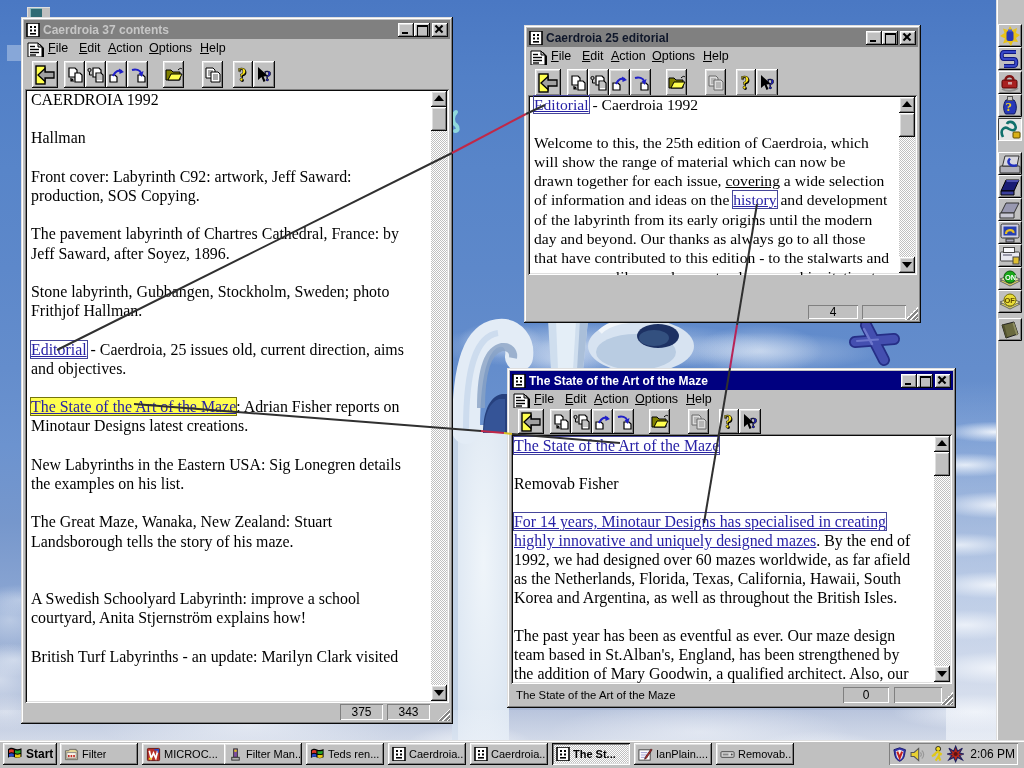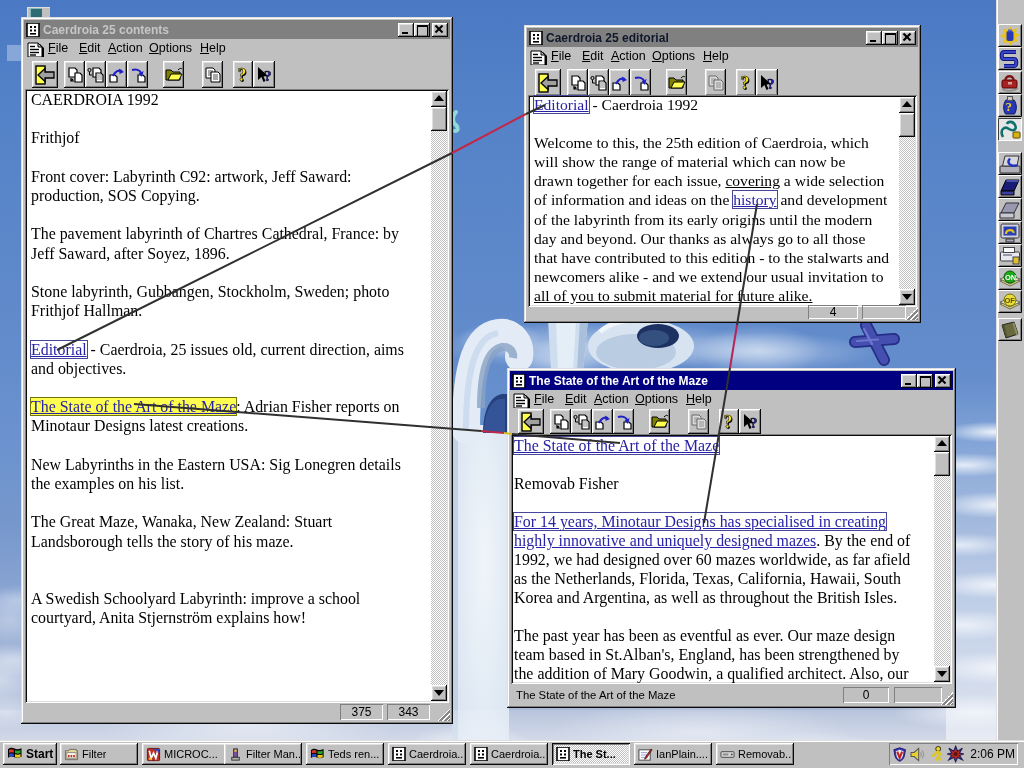--- a/index.html
+++ b/index.html
@@ -182,21 +182,21 @@
 .wb-x::before{transform:rotate(45deg)}.wb-x::after{transform:rotate(-45deg)}
 .ylnk{background:#ffff4f;outline:1px solid #74740c;color:#2822a6;text-decoration:underline}
 .thumb{position:absolute;background:#c0c0c0;box-shadow:inset -1px -1px #0a0a0a,inset 1px 1px #fff,inset -2px -2px #808080,inset 2px 2px #dfdfdf}
 </style>
 
 <div class="win" style="left:21px;top:17px;width:432px;height:707px">
   <div class="tbar" style="background:#808080">
     <svg class="ticon" viewBox="0 0 14 14">
         <use href="#i-doc"></use>
       </svg>
-    <div class="ttl" style="color:#c6c6c6">Caerdroia 25 contents</div>
+    <div class="ttl" style="color:#c6c6c6">Caerdroia 37 contents</div>
     <div class="wb wb-min"></div>
       <div class="wb wb-max"></div>
       <div class="wb wb-x" style="margin-left:2px"></div>
   </div>
   <div class="menu" style="top:22px">
     <span style="left:24px"><u>F</u>ile</span>
       <span style="left:55px"><u>E</u>dit</span>
       <span style="left:84px"><u>A</u>ction</span>
       <span style="left:125px"><u>O</u>ptions</span>
       <span style="left:176px"><u>H</u>elp</span>
@@ -248,39 +248,40 @@
     <div class="tbtn" style="left:229px;top:4px;width:22px;height:27px">
         <svg width="20" height="16" viewBox="0 0 20 16">
           <use href="#i-harr"></use>
         </svg>
       </div>
   </div>
   <div class="tarea" style="left:4px;top:72px;width:424px;height:614px">
     <div class="doc" style="left:6px;top:1px;width:408px;font-size:15.9px;line-height:19.2px">
       <p>CAERDROIA 1992</p>
         <p style="height:19.2px"></p>
-      <p>Frithjof</p>
+      <p>Hallman</p>
         <p style="height:19.2px"></p>
       <p>Front cover: Labyrinth C92: artwork, Jeff Saward:<br>production, SOS Copying.</p>
         <p style="height:19.2px"></p>
       <p>The pavement labyrinth of Chartres Cathedral, France: by<br>Jeff Saward, after Soyez, 1896.</p>
         <p style="height:19.2px"></p>
       <p>Stone labyrinth, Gubbangen, Stockholm, Sweden; photo<br>Frithjof Hallman.</p>
         <p style="height:19.2px"></p>
       <p><span class="lnk lbox">Editorial</span> - Caerdroia, 25 issues old, current direction, aims<br>and objectives.</p>
         <p style="height:19.2px"></p>
       <p><span class="ylnk">The State of the Art of the Maze</span>: Adrian Fisher reports on<br>Minotaur Designs latest creations.</p>
         <p style="height:19.2px"></p>
       <p>New Labyrinths in the Eastern USA: Sig Lonegren details<br>the examples on his list.</p>
         <p style="height:19.2px"></p>
       <p>The Great Maze, Wanaka, New Zealand: Stuart<br>Landsborough tells the story of his maze.</p>
         <p style="height:19.2px"></p>
         <p style="height:19.2px"></p>
       <p>A Swedish Schoolyard Labyrinth: improve a school<br>courtyard, Anita Stjernström explains how!</p>
         <p style="height:19.2px"></p>
+      <p>British Turf Labyrinths - an update: Marilyn Clark visited</p>
     </div>
     <div class="sb" style="right:2px;top:2px;bottom:2px;width:16px">
       <div class="sbb" style="left:0;top:0;width:16px;height:16px">
           <svg width="16" height="16" viewBox="0 0 16 16">
             <use href="#i-up"></use>
           </svg>
         </div>
       <div class="thumb" style="left:0;top:16px;width:16px;height:24px"></div>
       <div class="sbb" style="left:0;bottom:0;width:16px;height:16px">
           <svg width="16" height="16" viewBox="0 0 16 16">
@@ -356,21 +357,21 @@
         <svg width="16" height="16" viewBox="0 0 16 16">
           <use href="#i-help"></use>
         </svg>
       </div>
     <div class="tbtn" style="left:229px;top:4px;width:22px;height:27px">
         <svg width="20" height="16" viewBox="0 0 20 16">
           <use href="#i-harr"></use>
         </svg>
       </div>
   </div>
-  <div class="tarea" style="left:4px;top:70px;width:389px;height:212px">
+  <div class="tarea" style="left:4px;top:70px;width:389px;height:180px">
     <div class="doc" style="left:6px;top:0px;width:372px;font-size:15.6px;line-height:19.1px">
       <p><span class="lnk lbox">Editorial</span> - Caerdroia 1992</p>
         <p style="height:19.1px"></p>
       <p>Welcome to this, the 25th edition of Caerdroia, which<br>
 will show the range of material which can now be<br>
 drawn together for each issue, <span style="text-decoration:underline">covering</span> a wide selection<br>
 of information and ideas on the <span class="lnk lbox">history</span> and development<br>
 of the labyrinth from its early origins until the modern<br>
 day and beyond. Our thanks as always go to all those<br>
 that have contributed to this edition - to the stalwarts and<br>

